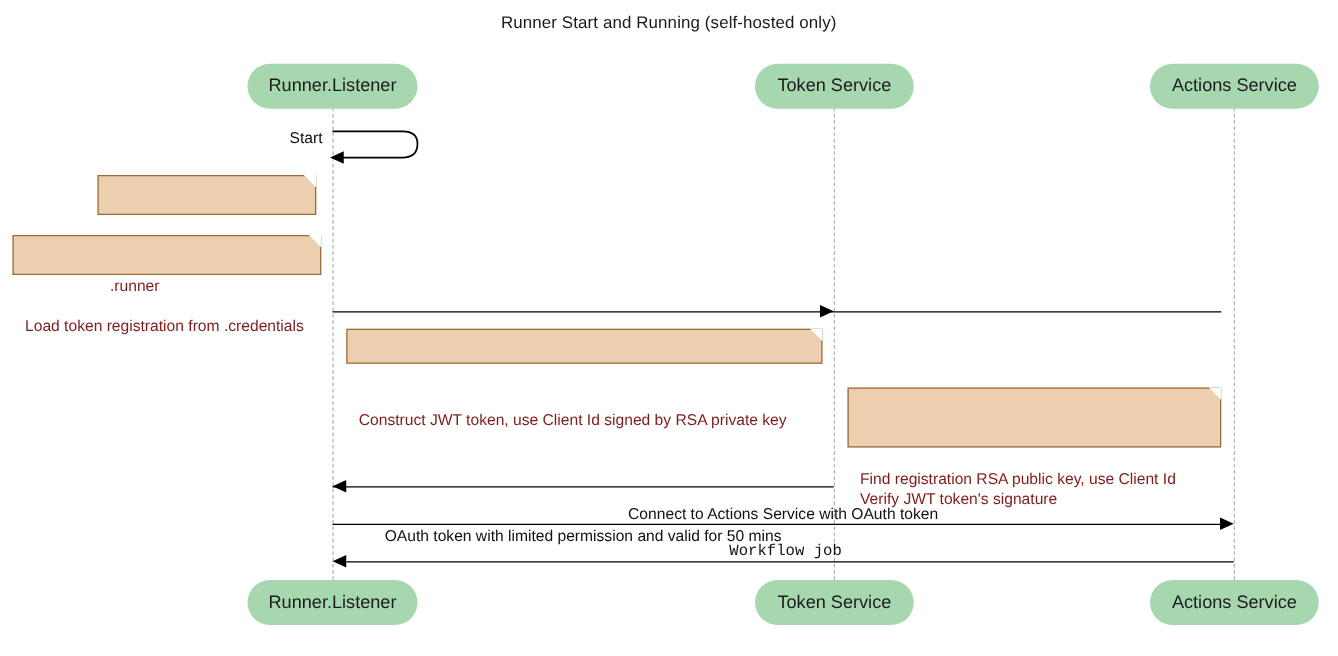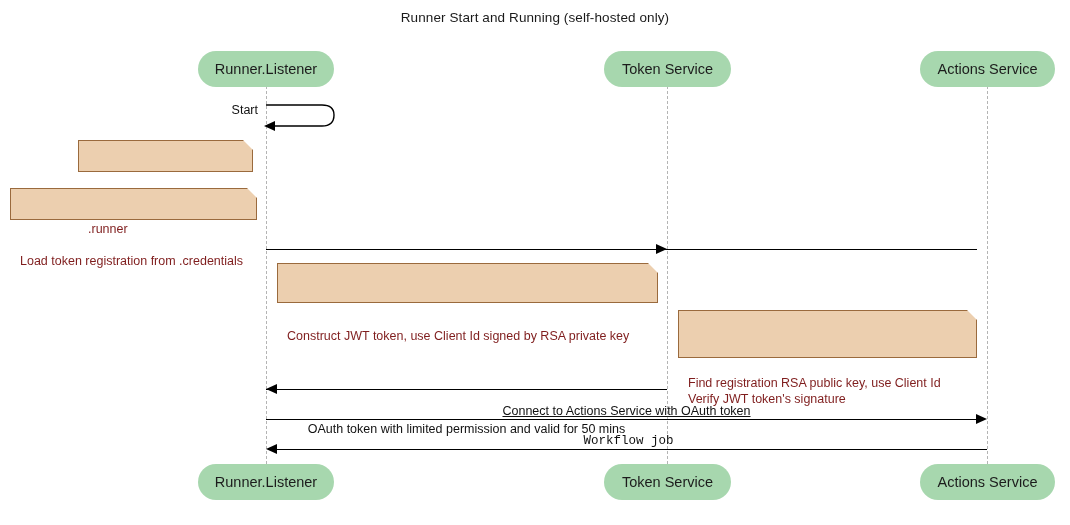--- a/index.html
+++ b/index.html
@@ -177,38 +177,38 @@
 
   <div class="note" style="left:10px; top:188px; width:247px; height:32px;">
     <span class="fold"></span>
     <span class="fold-edge"></span>
     <span>Load token registration from .credentials</span>
   </div>
 
   <div class="msg-line" style="left:266px; top:249px; width:711px;"></div>
   <div class="arrowhead right" style="left:656px; top:244px;"></div>
 
-  <div class="note" style="left:277px; top:263px; width:381px; height:40px;">
+  <div class="note" style="left:277px; top:263px; width:381px; height:28px;">
     <span class="fold"></span>
     <span class="fold-edge"></span>
     <span>Construct JWT token, use Client Id signed by RSA private key</span>
   </div>
 
   <div class="note" style="left:678px; top:310px; width:299px; height:48px;">
     <span class="fold"></span>
     <span class="fold-edge"></span>
     <span>Find registration RSA public key, use Client Id
 Verify JWT token's signature</span>
   </div>
 
   <div class="msg-line" style="left:266px; top:389px; width:401px;"></div>
   <div class="arrowhead left" style="left:266px; top:384px;"></div>
   <div class="msg-label" style="left:266px; top:374px; width:401px;margin-top:48px;">OAuth token with limited permission and valid for 50 mins</div>
 
   <div class="msg-line" style="left:266px; top:419px; width:711px;"></div>
   <div class="arrowhead right" style="left:976px; top:414px;"></div>
-  <div class="msg-label" style="left:266px; top:404px; width:721px;text-decoration:underline;">Connect to Actions Service with OAuth token</div>
+  <div class="msg-label" style="left:266px; top:404px; width:721px;">Connect to Actions Service with OAuth token</div>
 
   <div class="msg-line" style="left:277px; top:449px; width:710px;"></div>
   <div class="arrowhead left" style="left:266px; top:444px;"></div>
   <div class="msg-label" style="left:266px; top:434px; width:725px;font-family:Liberation Mono, monospace;">Workflow job</div>
 
 </div>
 
 </body></html>

